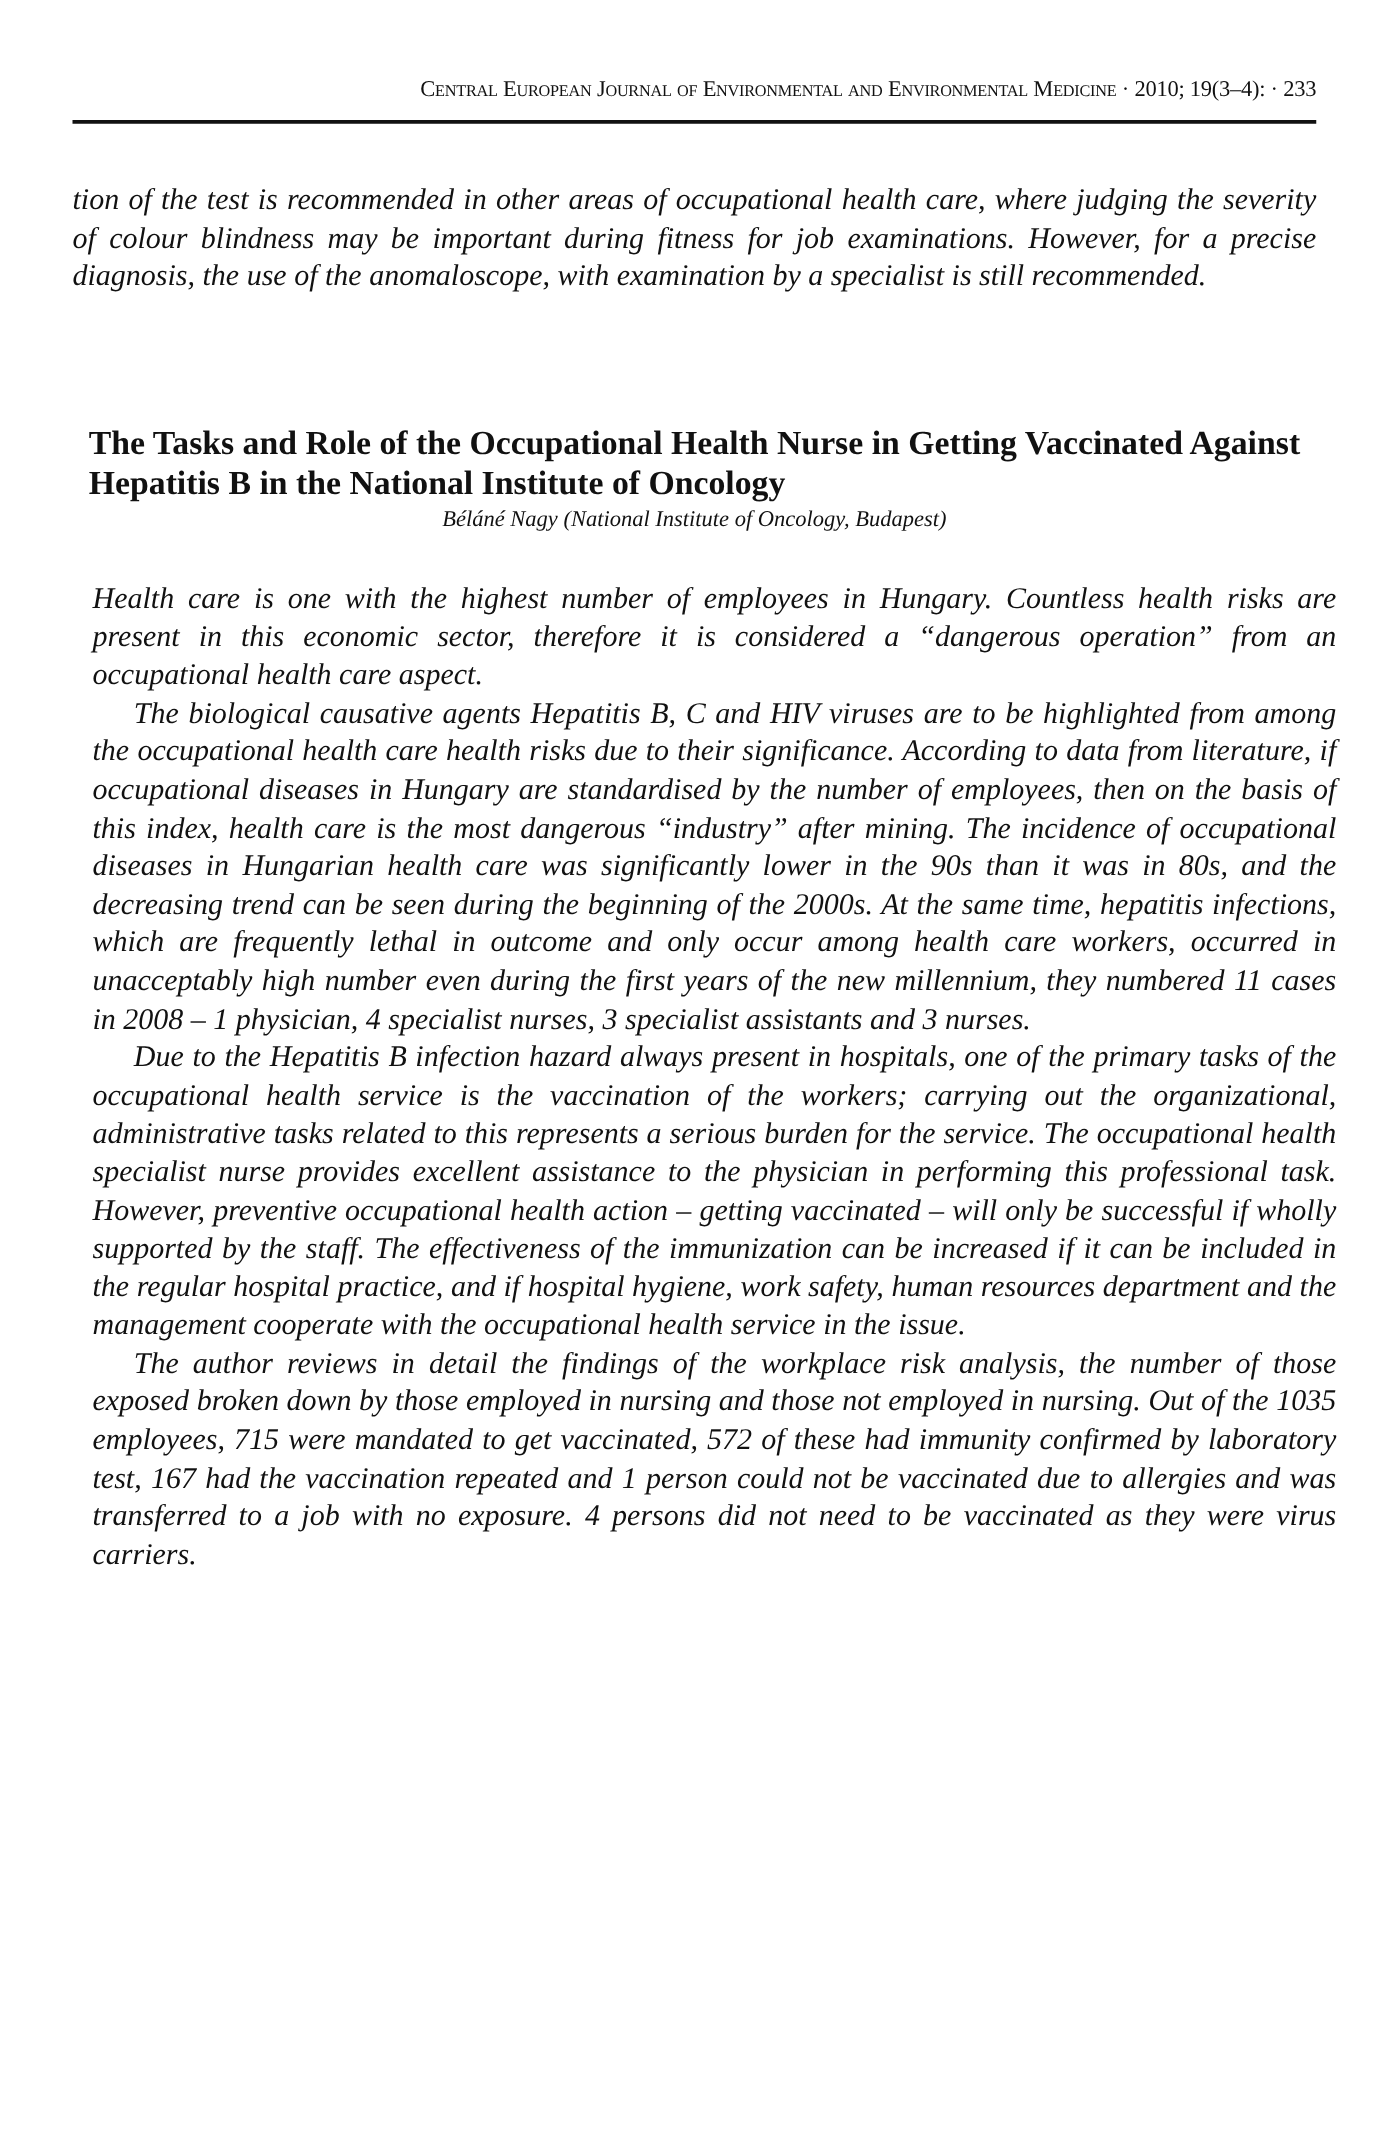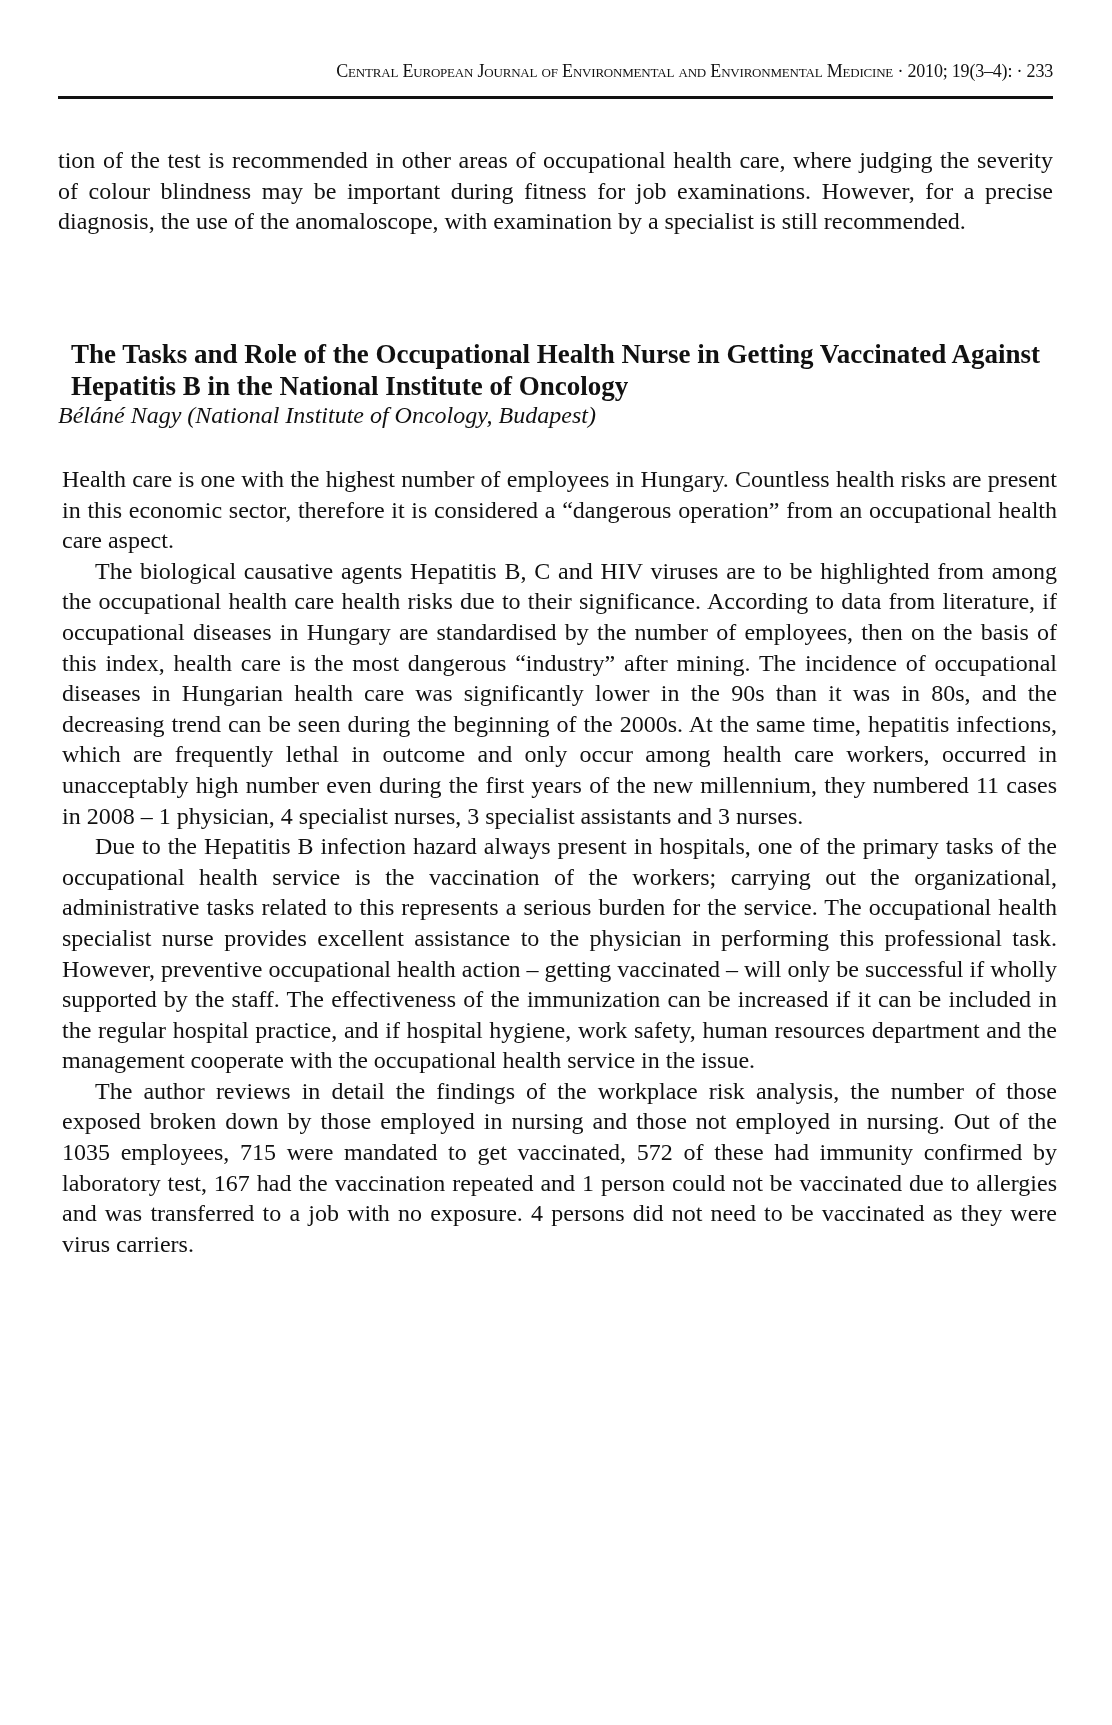--- a/index.html
+++ b/index.html
@@ -46,20 +46,21 @@
     .body-text {
       font-size: 24px;
       line-height: 30.6px;
       text-align: justify;
       margin: 0;
     }
     .para {
       margin: 0;
       text-indent: 33px;
       text-align: justify;
+      font-style: italic;
     }
     .para.noindent {
       text-indent: 0;
     }
     .carry-over {
       position: absolute;
       top: 145px;
       left: 0;
       width: 995px;
     }
@@ -71,29 +72,30 @@
       font-size: 27px;
       line-height: 32px;
       font-weight: bold;
       margin: 13px;
     }
     .byline {
       position: absolute;
       top: 400px;
       left: 0;
       width: 995px;
-      font-size: 24px;
+      font-size: 18px;
       line-height: 30px;
       font-style: italic;
       margin: 0;
+      text-align: center;
     }
     .article-body {
       position: absolute;
       top: 464px;
-      left: 4px;
+      left: 16px;
       width: 995px;
     }
   </style>
 </head>
 <body>
 
 <div class="page">
 
   <div class="running-header">
     <span>Central European Journal of Environmental and Environmental Medicine</span>

